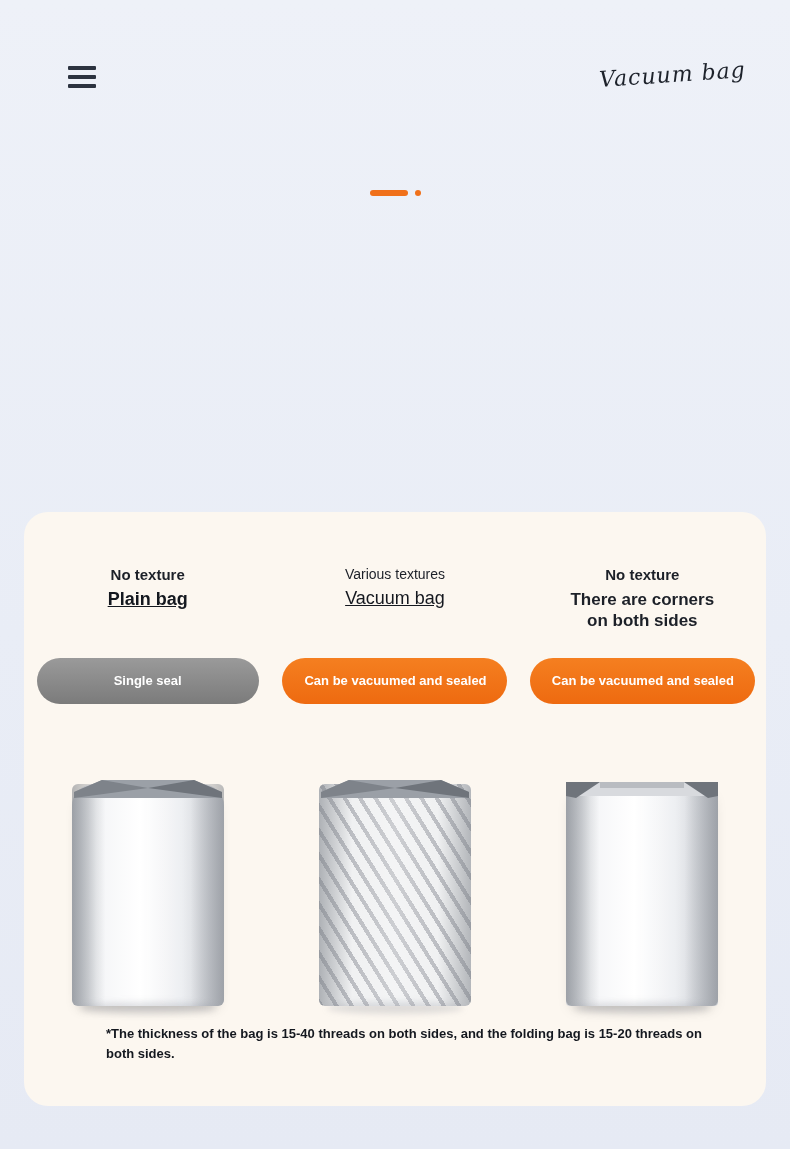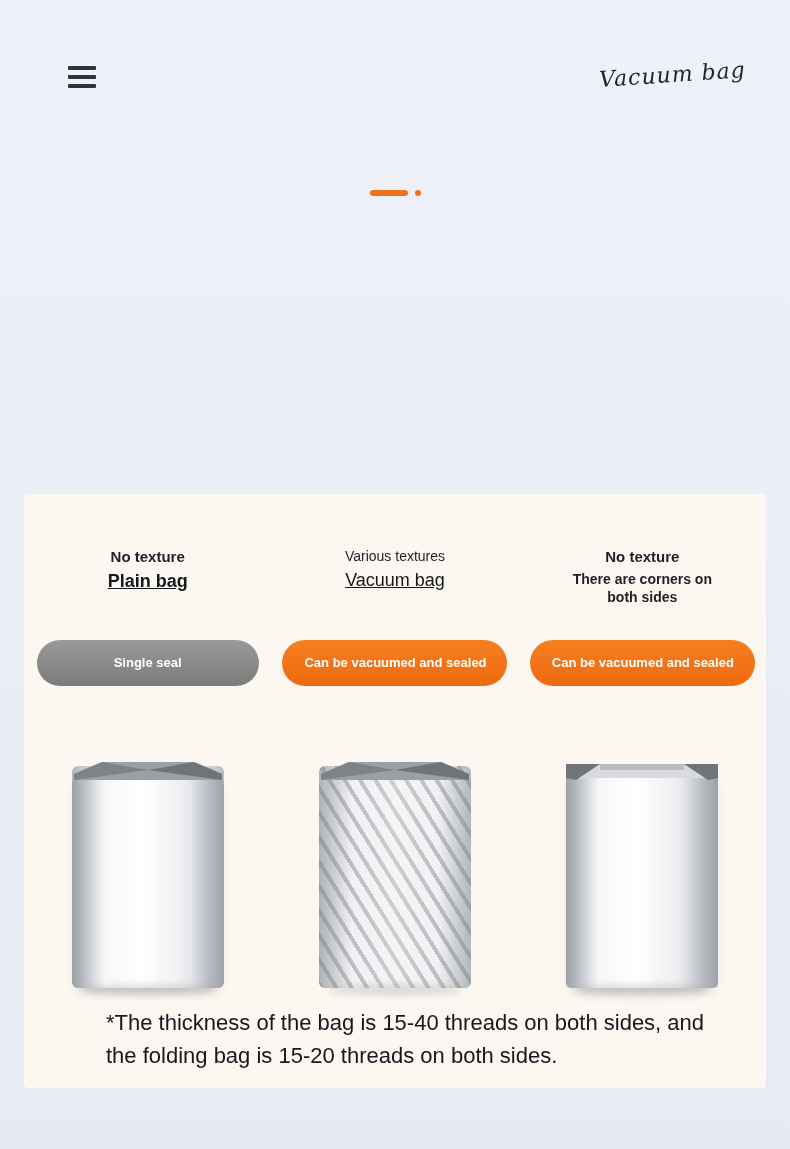--- a/index.html
+++ b/index.html
@@ -91,25 +91,25 @@
     width: 6px;
     height: 6px;
     border-radius: 50%;
     background: #f0701a;
   }
 
   
   .card {
     position: absolute;
     left: 24px;
-    top: 494px;
+    top: 512px;
     width: 742px;
     height: 594px;
     background: #fcf7f0;
-    border-radius: 4px;
+    border-radius: 24px;
   }
 
   .cols {
     position: absolute;
     top: 54px;
     left: 0;
     width: 100%;
     display: flex;
   }
   .col {
@@ -131,21 +131,21 @@
     font-size: 18px;
     font-weight: bold;
     color: #14181f;
     margin-bottom: 4px;
     text-decoration: underline;
   }
   .col .t2.thin {
     font-weight: normal;
   }
   .col .t3 {
-    font-size: 14px;
+    font-size: 17px;
     font-weight: bold;
     color: #1c2028;
     line-height: 1.25;
     max-width: 160px;
     margin: 0 auto;
   }
 
   .pills {
     position: absolute;
     top: 146px;
@@ -244,22 +244,22 @@
     background: rgba(120,125,135,0.22);
     filter: blur(3px);
   }
 
   
   .footnote {
     position: absolute;
     left: 82px;
     right: 46px;
     top: 512px;
-    font-size: 22px;
-    font-weight: normal;
+    font-size: 13px;
+    font-weight: bold;
     color: #14181f;
     line-height: 1.5;
   }
 </style>
 </head>
 <body>
 
 <div class="header">
   <div class="menu-icon">
     <span></span>

